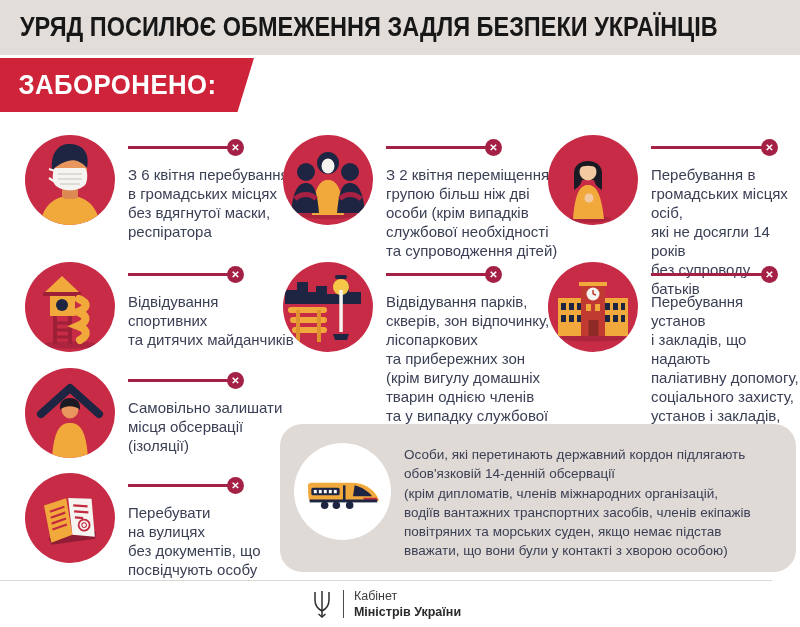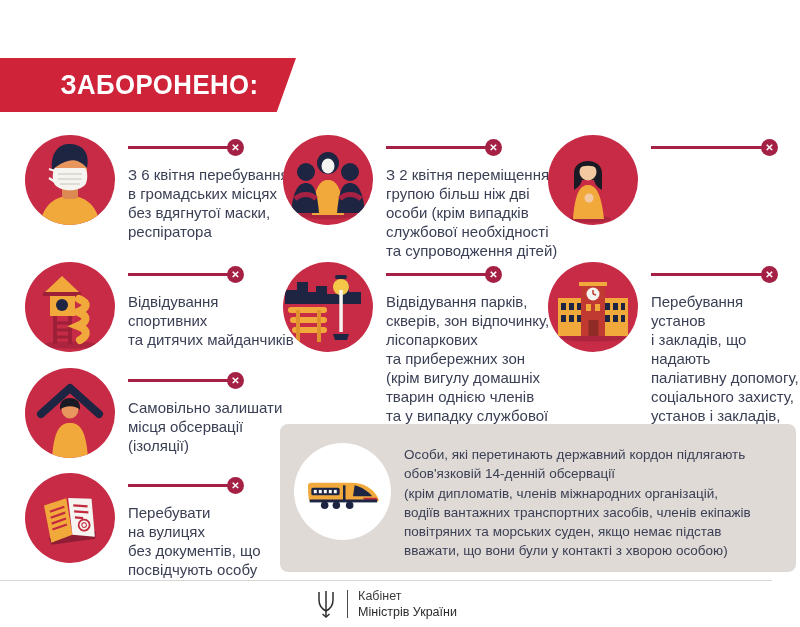--- a/index.html
+++ b/index.html
@@ -17,21 +17,21 @@
         font-family:"Liberation Sans", sans-serif;}
 
   
   .top-band{position:absolute;left:0;top:0;width:800px;height:55px;background:var(--band-beige);
             display:flex;align-items:center;box-sizing:border-box;padding-left:20px;}
   .top-title{font-size:27px;font-weight:700;color:#171717;white-space:nowrap;
              transform:scaleX(0.87);transform-origin:left center;}
 
   
   .banner{position:absolute;left:0;top:58px;width:254px;height:54px;background:var(--banner-red);
-          clip-path:polygon(0 0,100% 0,93.5% 100%,0 100%);display:flex;align-items:center;padding-left:42px;}
+          clip-path:polygon(0 0,100% 0,93.5% 100%,0 100%);display:flex;align-items:center;}
   .banner-label{color:#fff;font-size:28px;font-weight:700;padding-left:20px;white-space:nowrap;
                 transform:scaleX(0.92);transform-origin:left center;letter-spacing:.5px;}
 
   
   .item{position:absolute;display:flex;}
   .icon-wrap{width:90px;height:90px;flex:0 0 auto;margin-right:13px;}
   .icon-wrap svg{display:block;width:90px;height:90px;}
   .text-col{padding-top:4px;}
   .rule{display:flex;align-items:center;width:116px;}
   .item.c3 .rule{width:127px;}
@@ -41,40 +41,43 @@
           margin-left:-1px;flex:0 0 auto;}
   .item-text{margin-top:9px;font-size:15px;line-height:1.27;color:var(--text-navy);
              white-space:pre-line;}
 
   #i1{left:25px;top:135px}  #i2{left:283px;top:135px}  #i3{left:548px;top:135px}
   #i4{left:25px;top:262px}  #i5{left:283px;top:262px}  #i6{left:548px;top:262px}
   #i7{left:25px;top:368px}  #i8{left:25px;top:473px}
 
   
   .notice{position:absolute;left:280px;top:424px;width:516px;height:148px;
-          background:var(--notice-beige);border-radius:8px;}
+          background:var(--notice-beige);border-radius:22px;}
   .notice-icon{position:absolute;left:14px;top:19px;width:97px;height:97px;border-radius:50%;
                background:#fff;display:flex;align-items:center;justify-content:center;}
   .notice-icon svg{width:80px;height:80px;}
   .notice-text{position:absolute;left:124px;top:21px;font-size:13.5px;line-height:1.43;
                color:var(--text-navy);white-space:pre-line;}
 
   
   .footer{position:absolute;left:0;top:580px;width:772px;height:46px;background:#fff;
           border-top:1px solid #dbd7d5;display:flex;align-items:center;justify-content:center;gap:10px;}
   .tryzub svg{display:block;}
   .footer-bar{width:1px;height:28px;background:#4a4a4a;}
   .footer-text{font-size:12.5px;line-height:1.3;color:#3c3c3c;}
-  .footer-text .l2{font-weight:400;color:#2b2b2b;}
+  .footer-text .l2{font-weight:700;color:#2b2b2b;}
 </style>
 </head>
 <body>
 
 <div class="page">
 
+  <div class="top-band">
+    <div class="top-title">УРЯД ПОСИЛЮЄ ОБМЕЖЕННЯ ЗАДЛЯ БЕЗПЕКИ УКРАЇНЦІВ</div>
+  </div>
 
   <div class="banner">
     <div class="banner-label">ЗАБОРОНЕНО:</div>
   </div>
 
   <div class="item c1" id="i1">
     <div class="icon-wrap">
       <svg viewBox="0 0 90 90">
           <defs>
             <clipPath id="cp1">
@@ -158,20 +161,24 @@
           <path d="M25,84 C27,56 33,50 40,50 C47,50 53,56 56,84 Z" fill="#f2a93c"></path>
           <circle cx="41" cy="63" r="4.5" fill="#f2c9a0"></circle>
         </g>
       </svg>
     </div>
     <div class="text-col">
       <div class="rule">
         <div class="line"></div>
         <div class="xbadge">✕</div>
       </div>
+      <div class="item-text">Перебування в
+громадських місцях осіб,
+які не досягли 14 років
+без супроводу батьків</div>
     </div>
   </div>
 
   <div class="item c1" id="i4">
     <div class="icon-wrap">
       <svg viewBox="0 0 90 90">
           <defs>
             <clipPath id="cp4">
               <circle cx="45" cy="45" r="45"></circle>
             </clipPath>

